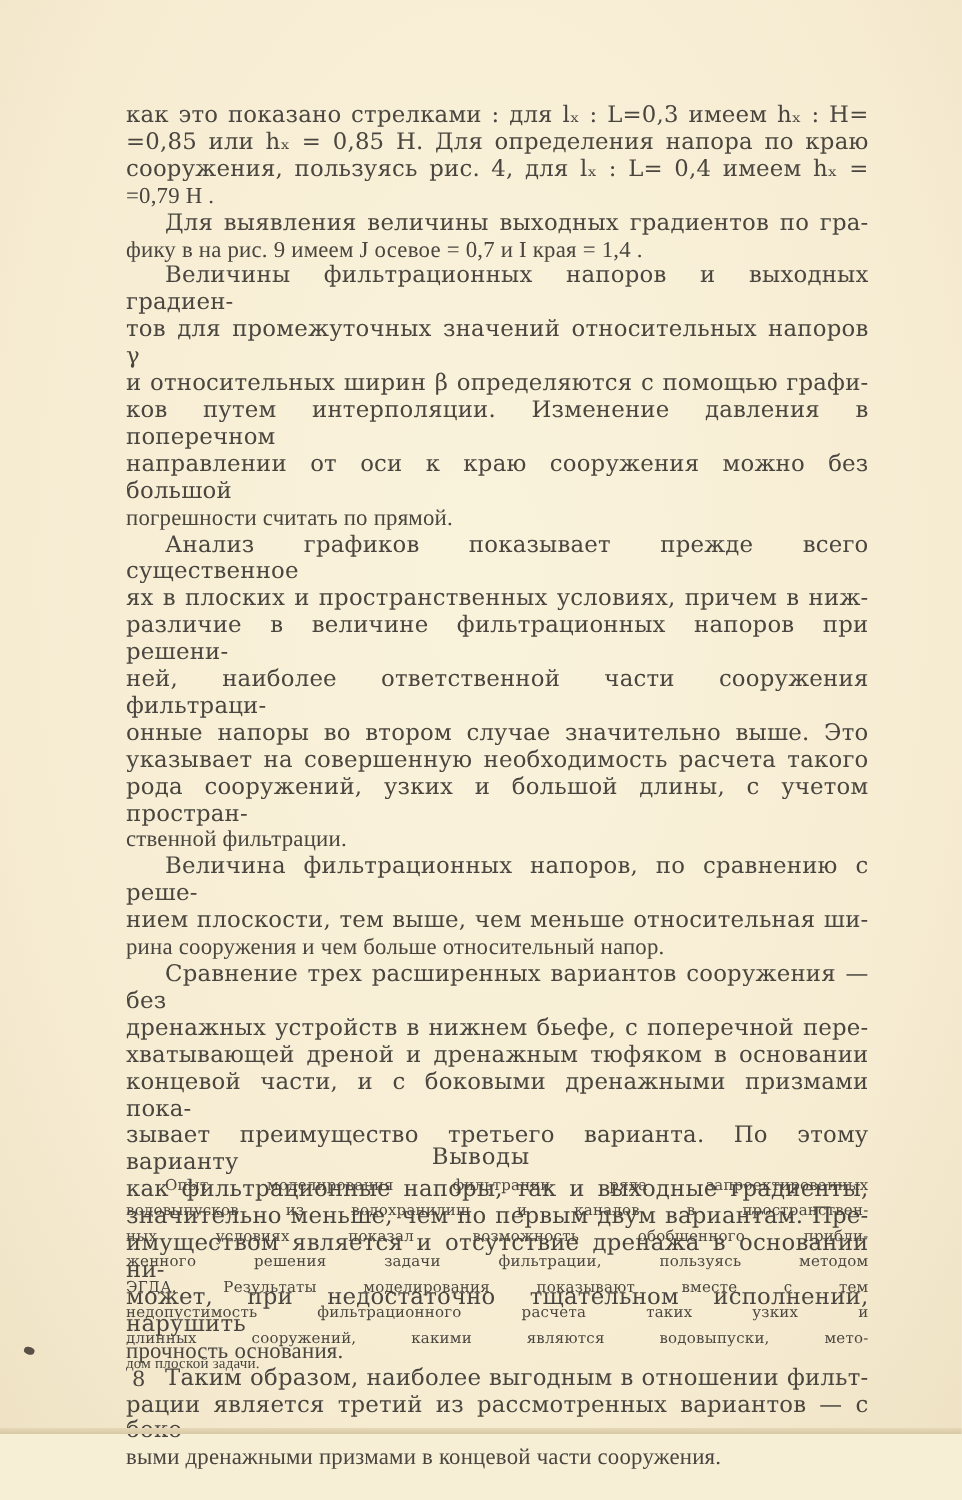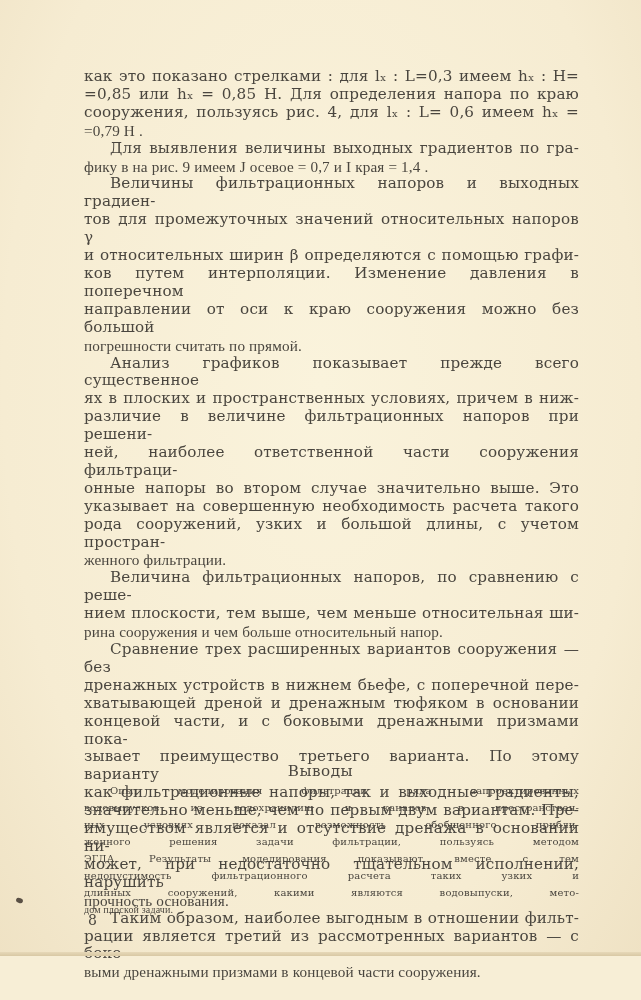--- a/index.html
+++ b/index.html
@@ -41,38 +41,38 @@
   .line.last { text-align-last:left;font-family:Liberation Serif, serif; }
   .line.ind { text-indent:26px; }
 </style>
 </head>
 <body>
 
 <div class="page">
   <div class="text-block" id="body">
       <span class="line">как это показано  стрелками : для lₓ : L=0,3 имеем hₓ : H=</span>
       <span class="line">=0,85 или hₓ = 0,85 H.   Для определения напора по краю</span>
-      <span class="line">сооружения, пользуясь рис. 4, для lₓ : L= 0,6 имеем hₓ =</span>
+      <span class="line">сооружения, пользуясь рис. 4, для lₓ : L= 0,4 имеем hₓ =</span>
       <span class="line last">=0,79 H .</span>
       <span class="line ind">Для выявления величины выходных градиентов по гра-</span>
       <span class="line last">фику в на рис. 9 имеем J осевое = 0,7 и I края = 1,4 .</span>
       <span class="line ind">Величины фильтрационных напоров и выходных градиен-</span>
       <span class="line">тов для промежуточных значений относительных напоров γ</span>
       <span class="line">и относительных ширин β определяются с помощью графи-</span>
       <span class="line">ков путем интерполяции. Изменение давления в поперечном</span>
       <span class="line">направлении от оси к краю сооружения можно без большой</span>
       <span class="line last">погрешности считать по прямой.</span>
       <span class="line ind">Анализ графиков показывает прежде всего существенное</span>
       <span class="line">ях в плоских и пространственных условиях, причем в ниж-</span>
       <span class="line">различие в величине фильтрационных напоров при решени-</span>
       <span class="line">ней, наиболее ответственной части сооружения фильтраци-</span>
       <span class="line">онные напоры во втором случае значительно выше. Это</span>
       <span class="line">указывает на совершенную необходимость расчета такого</span>
       <span class="line">рода сооружений, узких и большой длины, с учетом простран-</span>
-      <span class="line last">женного фильтрации.</span>
+      <span class="line last">ственной фильтрации.</span>
       <span class="line ind">Величина фильтрационных напоров, по сравнению с реше-</span>
       <span class="line">нием плоскости, тем выше, чем меньше относительная ши-</span>
       <span class="line last">рина сооружения и чем больше относительный напор.</span>
       <span class="line ind">Сравнение трех расширенных вариантов сооружения — без</span>
       <span class="line">дренажных устройств в нижнем бьефе, с поперечной пере-</span>
       <span class="line">хватывающей дреной и дренажным тюфяком в основании</span>
       <span class="line">концевой части, и с боковыми дренажными призмами пока-</span>
       <span class="line">зывает преимущество третьего варианта. По этому варианту</span>
       <span class="line">как фильтрационные напоры, так и выходные градиенты,</span>
       <span class="line">значительно меньше, чем по первым двум вариантам. Пре-</span>

